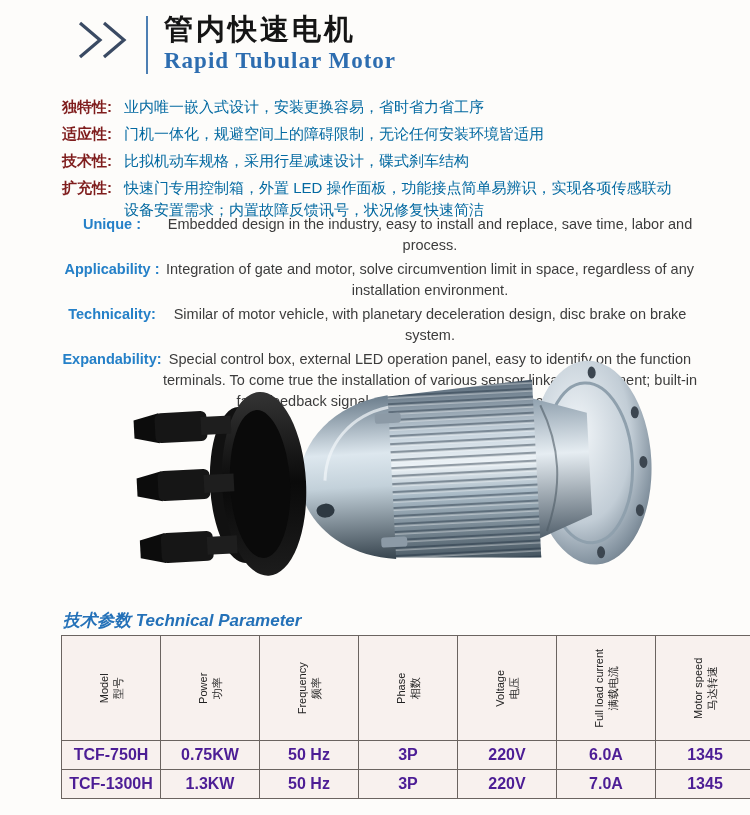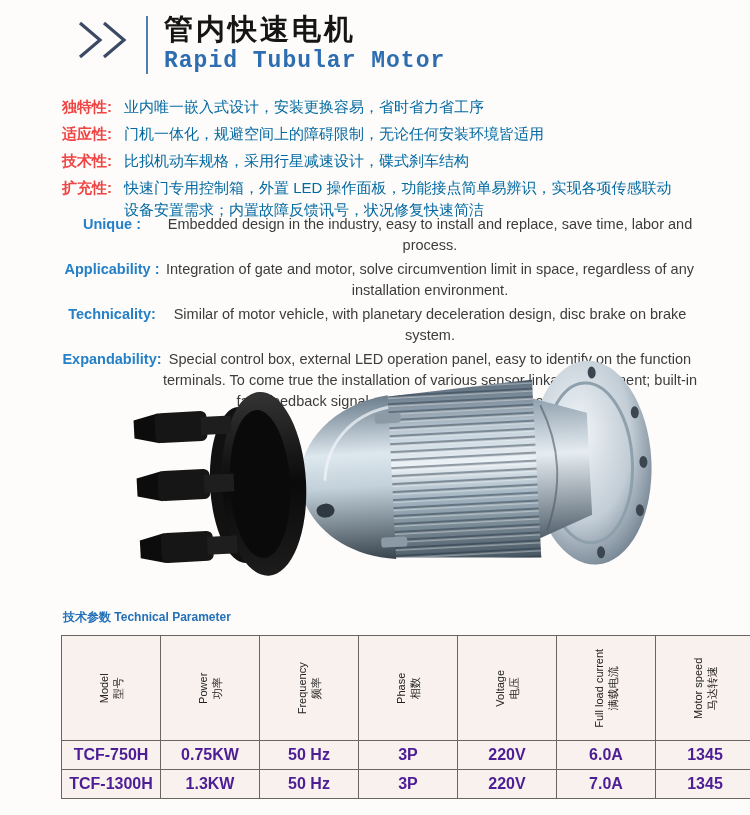--- a/index.html
+++ b/index.html
@@ -12,38 +12,38 @@
   
   .header{position:absolute;top:14px;left:76px;display:flex;align-items:flex-start;}
   .chevrons{margin-top:6px;}
   .vline{width:2px;height:58px;background:#4d7fb3;margin:2px 0 0 14px;}
   .titles{margin-left:16px;}
   .title-zh{
     font-family:Liberation Sans, sans-serif;font-size:29px;font-weight:bold;
     color:#151515;letter-spacing:3px;line-height:1.1;
   }
   .title-en{
-    font-family:Liberation Mono, monospace;font-size:23px;font-weight:bold;
+    font-family:Liberation Serif, serif;font-size:23px;font-weight:bold;
     color:#2d6db0;letter-spacing:1px;margin-top:2px;
   }
   
   .features-cn{position:absolute;top:96px;left:62px;width:620px;font-size:15px;}
   .features-cn .row{display:flex;margin-bottom:5px;line-height:22px;}
-  .features-cn .lbl{color:#ef4444;font-weight:bold;flex:0 0 62px;}
+  .features-cn .lbl{color:#7f1d1d;font-weight:bold;flex:0 0 62px;}
   .features-cn .txt{color:#0369a1;}
   .features-en{position:absolute;top:214px;left:62px;width:636px;font-size:14.5px;}
   .features-en .row{display:flex;margin-bottom:3px;line-height:21px;text-align:center;}
   .features-en .lbl{color:#2580c8;font-weight:bold;flex:0 0 100px;}
   .features-en .txt{color:#3c3c3c;}
   
   .motor{position:absolute;top:356px;left:92px;}
   
   .section-title{
     position:absolute;top:609px;left:63px;
-    font-size:12px;font-weight:bold;color:#2471b8;
+    font-size:17px;font-weight:bold;color:#2471b8;font-style:italic;
   }
   table.spec{
     position:absolute;top:635px;left:61px;
     border-collapse:collapse;table-layout:fixed;
   }
   table.spec th, table.spec td{
     border:1px solid #6b6460;background:#f8f1ee;
     padding:0;text-align:center;vertical-align:middle;
   }
   table.spec th{height:104px;font-weight:normal;overflow:visible;}

